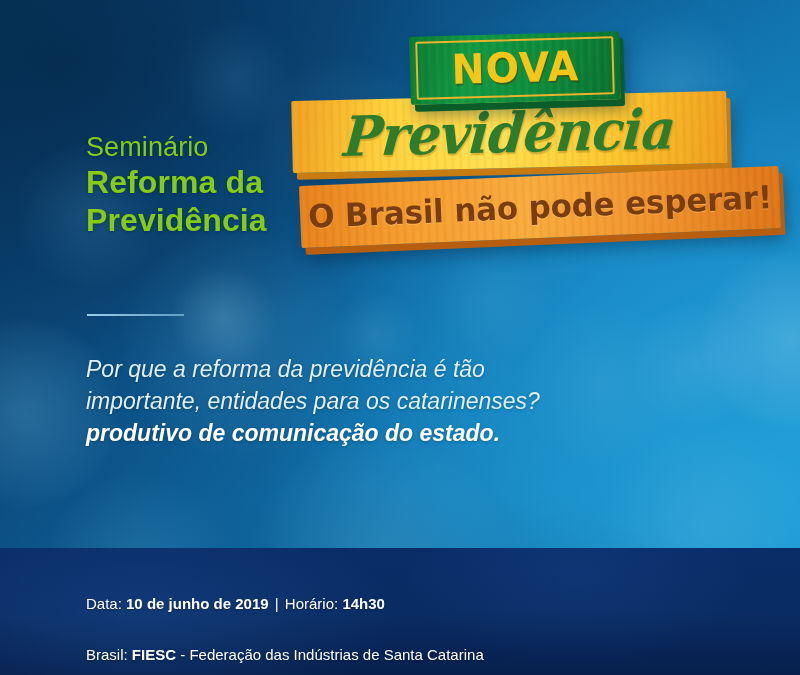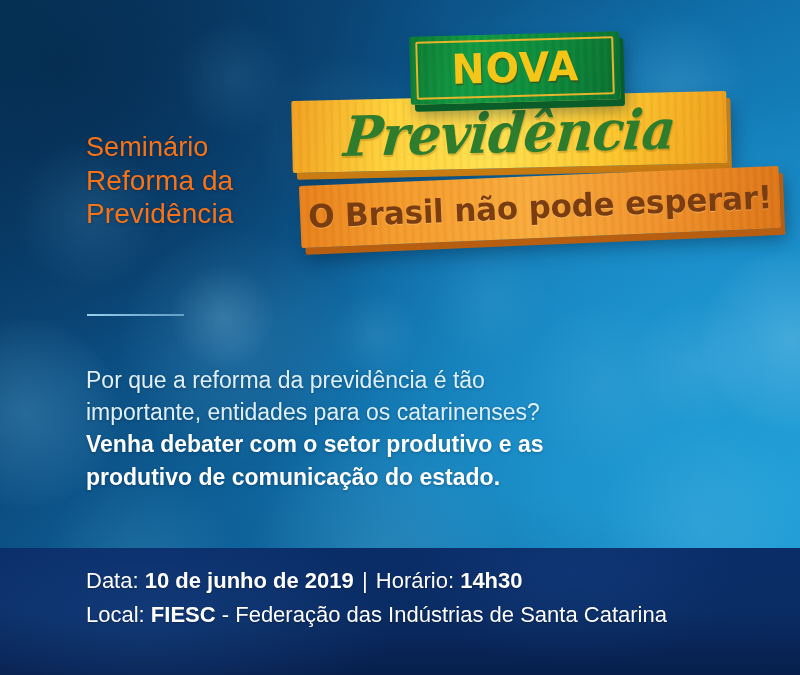--- a/index.html
+++ b/index.html
@@ -54,53 +54,54 @@
   .b12 { left: 520px; top: 300px; width: 170px; height: 170px; background: radial-gradient(circle at 50% 50%, rgba(140,205,238,0.11), rgba(140,205,238,0) 70%); }
   .b13 { left: 600px; top: 420px; width: 210px; height: 210px; background: radial-gradient(circle at 50% 50%, rgba(150,212,242,0.13), rgba(150,212,242,0) 70%); }
   .b14 { left: 430px; top: 240px; width: 120px; height: 120px; background: radial-gradient(circle at 50% 50%, rgba(130,200,235,0.11), rgba(130,200,235,0) 70%); }
   .b15 { left: 330px; top: 290px; width: 90px;  height: 90px;  background: radial-gradient(circle at 50% 50%, rgba(150,212,242,0.12), rgba(150,212,242,0) 70%); }
 
   
   .headline {
     position: absolute;
     left: 86px;
     top: 132px;
-    color: #f97316;
+    color: #84cc16;
     line-height: 1.18;
     text-shadow: 0 1px 3px rgba(0,20,45,0.35);
   }
   .headline .kicker {
     font-size: 27px;
     font-weight: 400;
     letter-spacing: 0.1px;
   }
   .headline .strong {
-    font-size: 28px;
-    font-weight: 400;
+    font-size: 32px;
+    font-weight: 700;
     letter-spacing: 0.1px;
   }
 
   
   .divider {
     position: absolute;
     left: 87px;
     top: 314px;
     width: 97px;
     height: 2px;
     background: linear-gradient(90deg, rgba(160,215,245,0.95), rgba(160,215,245,0.55));
   }
 
   
   .body-copy {
     position: absolute;
     left: 86px;
-    top: 364px;
+    top: 353px;
     width: 560px;
     line-height: 1.40;
     text-shadow: 0 1px 3px rgba(0,20,45,0.30);
+    font-style: italic;
   }
   .body-copy .light {
     display: block;
     font-size: 23px;
     font-weight: 400;
     color: #dff0fb;
   }
   .body-copy .bold {
     display: block;
     font-size: 23px;
@@ -230,24 +231,25 @@
   }
   .footer-lines {
     position: absolute;
     left: 86px;
     top: 16px;
     color: #ffffff;
     line-height: 1.55;
   }
   .footer-lines .fline {
     display: block;
-    font-size: 22px;
+    font-size: 15px;
     font-weight: 400;
     white-space: nowrap;
     text-shadow: 0 1px 2px rgba(0,0,0,0.30);
+    margin-top: 28px;
   }
   .footer-lines b { font-weight: 700; }
   .footer-lines .sep { font-weight: 400; padding: 0 2px; }
 </style>
 </head>
 <body>
 
 <div class="poster">
 
   <div class="bg-base"></div>
@@ -292,30 +294,29 @@
     <div class="kicker">Seminário</div>
     <div class="strong">Reforma da</div>
     <div class="strong">Previdência</div>
   </div>
 
   <div class="divider"></div>
 
   <div class="body-copy">
     <span class="light">Por que a reforma da previdência é tão</span>
     <span class="light">importante, entidades para os catarinenses?</span>
-    <span class="bold">Venha debater com o setor produtivo e as</span>
     <span class="bold">produtivo de comunicação do estado.</span>
   </div>
 
   <div class="footer">
     <div class="footer-lines">
       <span class="fline"><span>Data:</span>
         <b>10 de junho de 2019</b>
         <span class="sep">|</span>
         <span>Horário:</span>
         <b>14h30</b></span>
-      <span class="fline"><span>Local:</span>
+      <span class="fline"><span>Brasil:</span>
         <b>FIESC</b>
         <span>- Federação das Indústrias de Santa Catarina</span></span>
     </div>
   </div>
 
 </div>
 
 </body></html>

